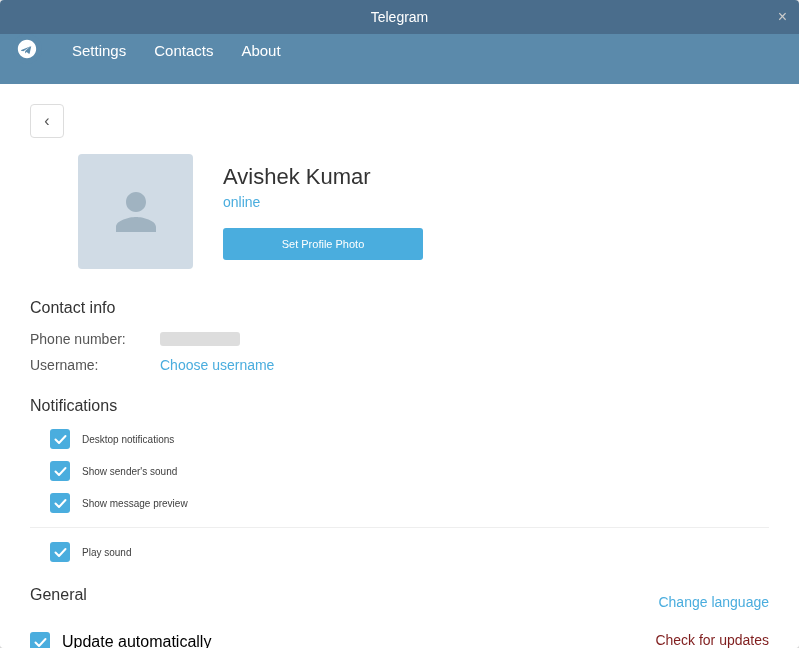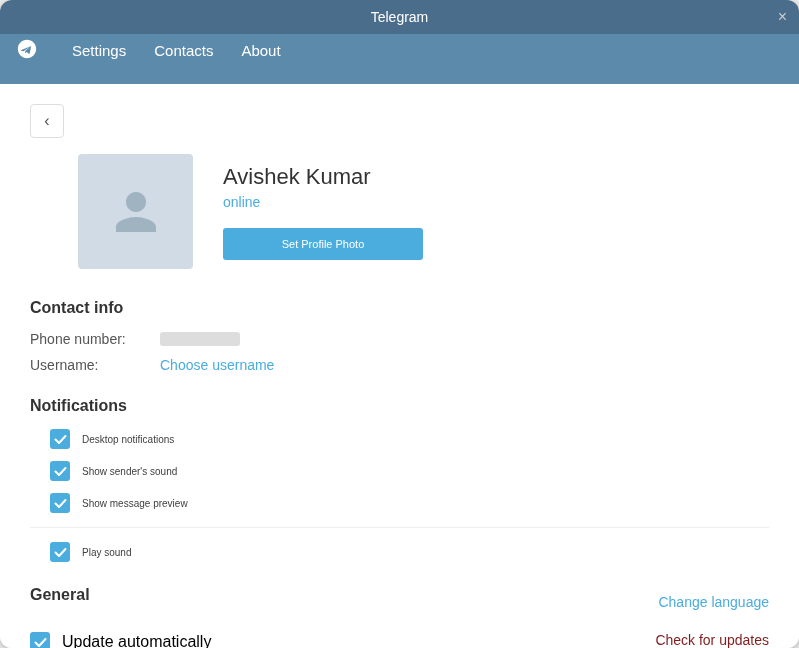--- a/index.html
+++ b/index.html
@@ -10,21 +10,21 @@
       justify-content: center;
       align-items: center;
       width: 799px;
       height: 648px;
       overflow: hidden;
     }
     .window {
       width: 799px;
       height: 648px;
       background: #fff;
-      border-radius: 12px;
+      border-radius: 4px;
       box-shadow: 0 2px 10px rgba(0,0,0,0.3);
       display: flex;
       flex-direction: column;
       overflow: hidden;
     }
     .title-bar {
       background: #4a6d8c;
       display: flex;
       align-items: center;
       justify-content: center;
@@ -139,21 +139,21 @@
       color: #fff;
       border: none;
       padding: 10px 30px;
       font-size: 11px;
       border-radius: 3px;
       cursor: pointer;
       width: 200px;
     }
     .section-title {
       font-size: 16px;
-      font-weight: 700;
+      font-weight: 400;
       color: #333;
       margin-bottom: 14px;
     }
     .contact-info-section {
       margin-bottom: 24px;
     }
     .info-row {
       display: flex;
       align-items: center;
       margin-bottom: 10px;

